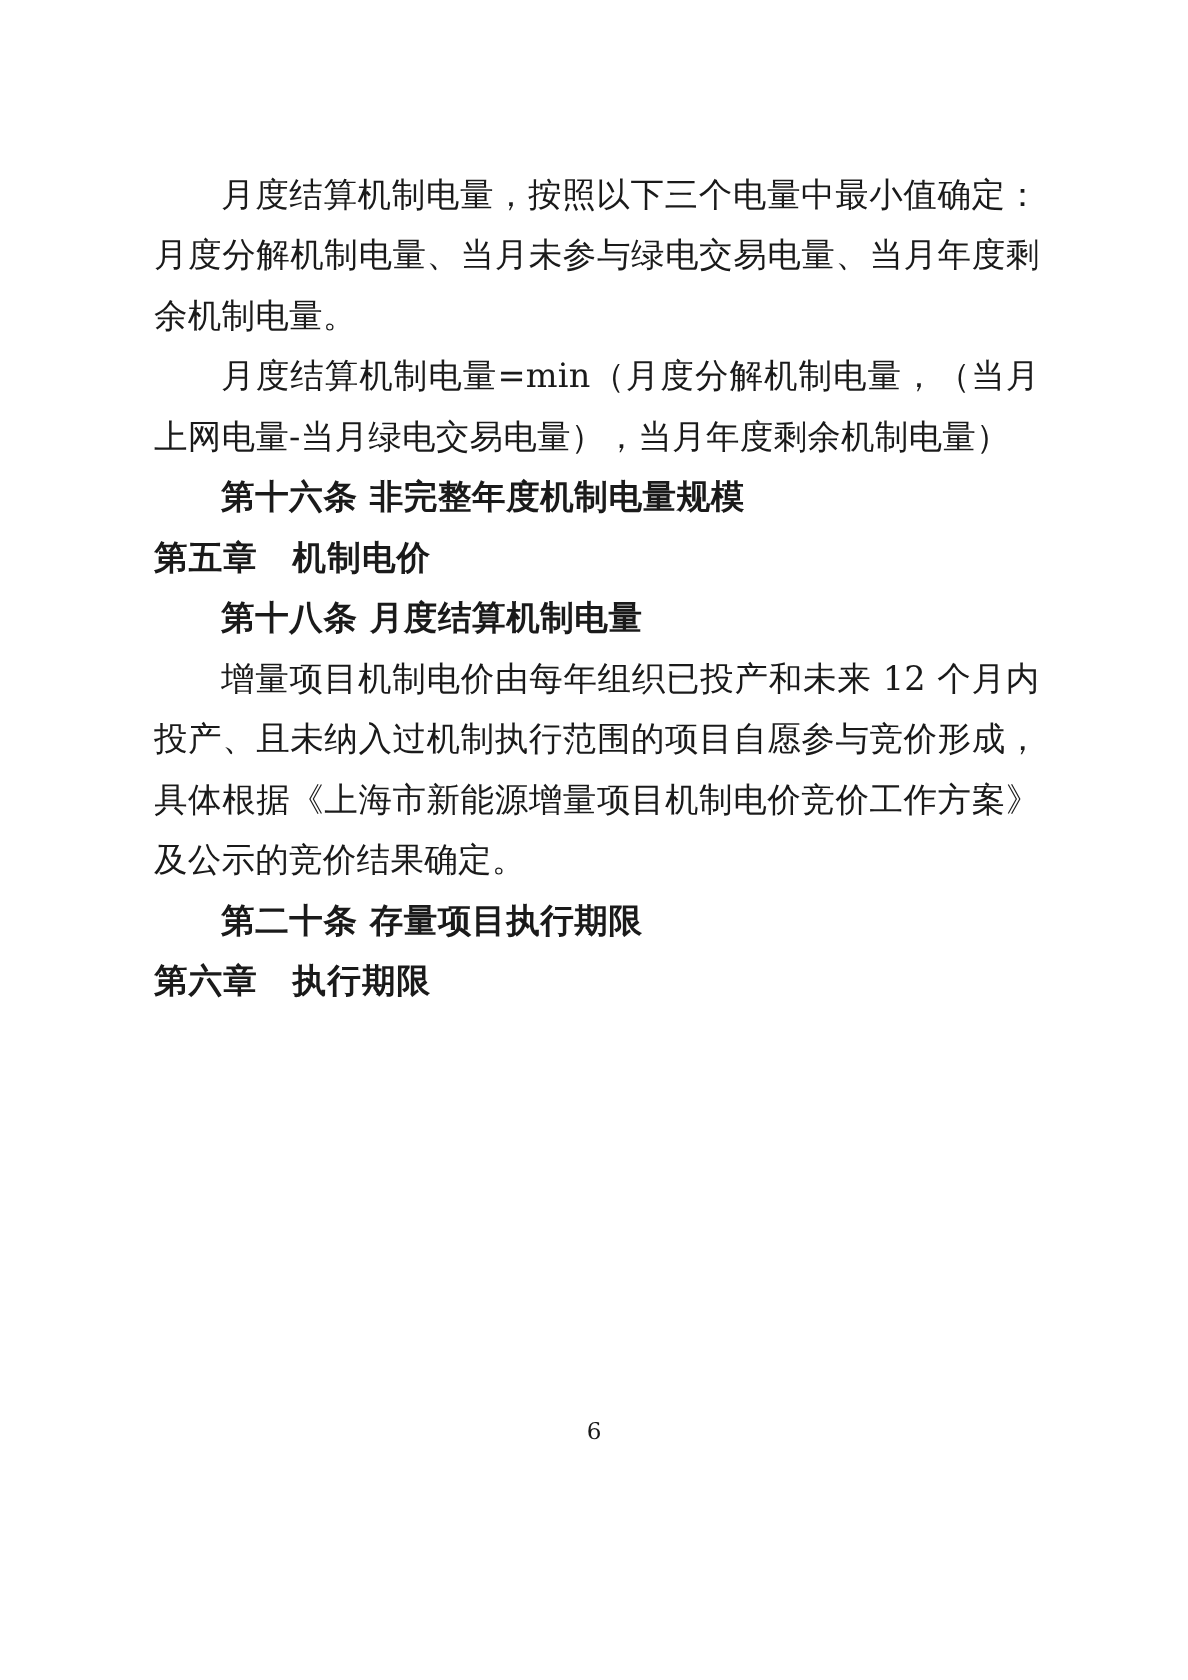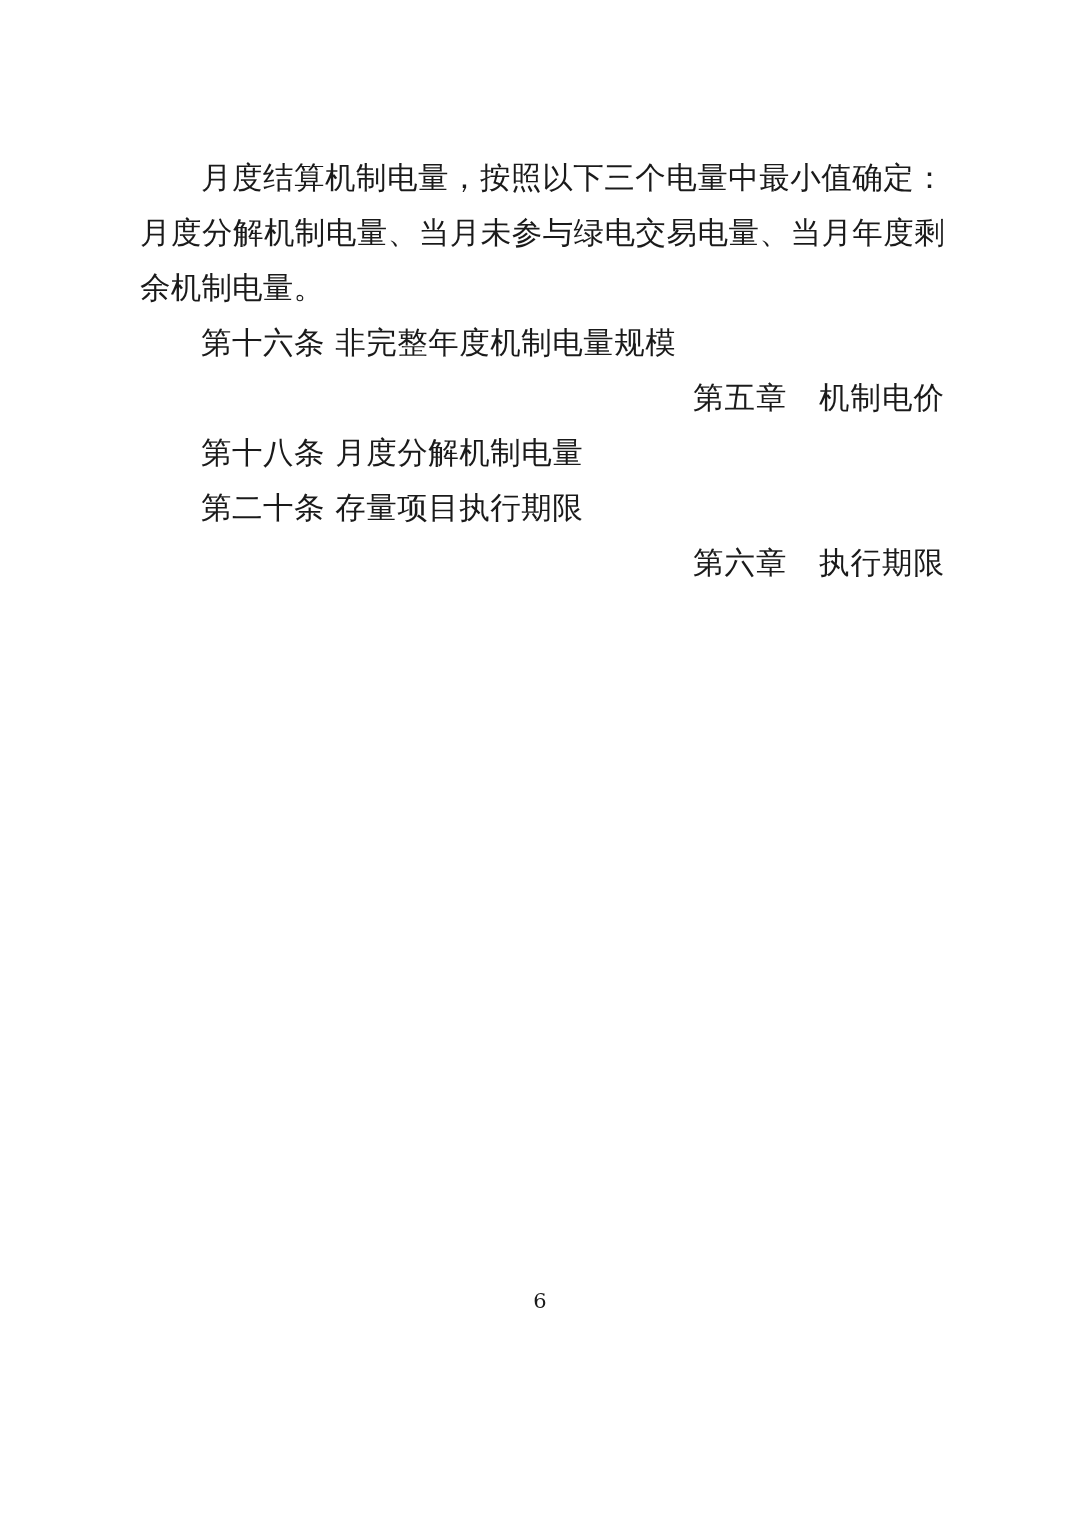--- a/index.html
+++ b/index.html
@@ -31,47 +31,49 @@
     text-align: justify;
     text-justify: inter-ideograph;
   }
   p {
     margin: 0;
   }
   .para {
     text-indent: 2em;
   }
   .heading {
-    font-weight: normal;
+    font-weight: bold;
     text-indent: 2em;
     letter-spacing: 0.5px;
   }
   .chapter {
-    text-align: right;
-    font-weight: normal;
+    text-align: left;
+    font-weight: bold;
     text-indent: 0;
     letter-spacing: 1px;
   }
   .page-number {
     position: absolute;
     left: 0;
     right: 0;
     bottom: 78px;
     text-align: center;
     font-size: 21px;
     font-family: "DejaVu Serif", "Liberation Serif", serif;
     color: #1a1a1a;
   }
 </style>
 </head>
 <body>
 
 <div class="page">
   <div class="doc-body" id="doc-body">
       <p class="para">月度结算机制电量，按照以下三个电量中最小值确定：月度分解机制电量、当月未参与绿电交易电量、当月年度剩余机制电量。</p>
+      <p class="para">月度结算机制电量=min（月度分解机制电量，（当月上网电量-当月绿电交易电量），当月年度剩余机制电量）</p>
       <p class="heading">第十六条 非完整年度机制电量规模</p>
       <p class="heading chapter">第五章　机制电价</p>
-      <p class="heading">第十八条 月度分解机制电量</p>
+      <p class="heading">第十八条 月度结算机制电量</p>
+      <p class="para">增量项目机制电价由每年组织已投产和未来 12 个月内投产、且未纳入过机制执行范围的项目自愿参与竞价形成，具体根据《上海市新能源增量项目机制电价竞价工作方案》及公示的竞价结果确定。</p>
       <p class="heading">第二十条 存量项目执行期限</p>
       <p class="heading chapter">第六章　执行期限</p>
     </div>
   <div class="page-number">6</div>
 </div>
 
 </body></html>

